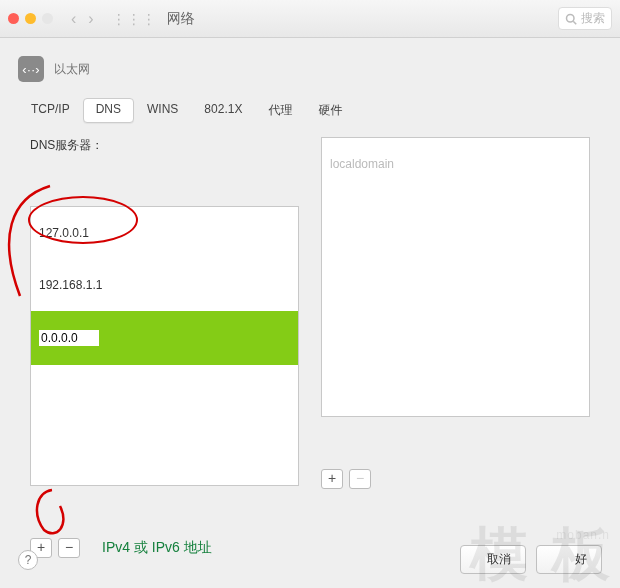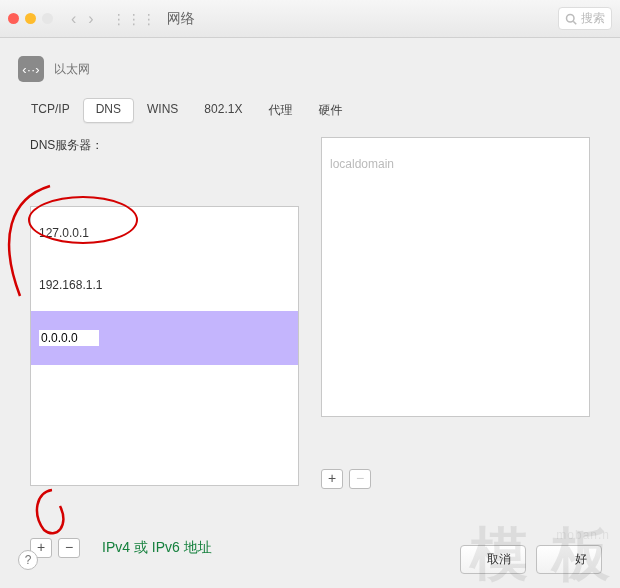--- a/index.html
+++ b/index.html
@@ -26,21 +26,21 @@
 .tabs { display: flex; justify-content: flex-start; gap: 0; margin-bottom: 14px; }
 .tab { font-size: 12px; padding: 3px 12px; color: #444; border: 1px solid transparent; border-radius: 4px; cursor: default; }
 .tab.active { background: #fff; border: 1px solid #ccc; box-shadow: 0 1px 1px rgba(0,0,0,0.05); }
 
 .panels { display: flex; gap: 22px; padding: 0 12px; }
 .panel { flex: 1; display: flex; flex-direction: column; gap: 48px; }
 .panel-label { font-size: 12px; color: #333; margin-bottom: 4px; }
 .listbox { background: #fff; border: 1px solid #c8c8c8; height: 280px; overflow: hidden; font-size: 12px; }
 .listbox .row { padding: 19px 8px; color: #333; }
 .listbox .row.placeholder { color: #bbb; }
-.listbox .row.sel { background: #c4b5fd; color: #fff; }
+.listbox .row.sel { background: #84cc16; color: #fff; }
 .listbox .row.sel input { background: #fff; border: none; outline: none; width: 60px; font-size: 12px; padding: 1px 2px; color: #000; }
 
 .underbar { display: flex; align-items: center; gap: 6px; margin-top: 4px; }
 .sqbtn { width: 22px; height: 20px; background: #fff; border: 1px solid #bbb; border-radius: 3px; font-size: 14px; line-height: 16px; text-align: center; color: #555; cursor: default; }
 .sqbtn.disabled { color: #ccc; }
 .hint { font-size: 14px; color: #15803d; margin-left: 16px; }
 
 .footer { position: absolute; bottom: 14px; left: 18px; right: 18px; display: flex; align-items: center; }
 .help { width: 20px; height: 20px; border: 1px solid #bbb; border-radius: 50%; font-size: 12px; color: #777; display: flex; align-items: center; justify-content: center; background: #fff; }
 .footer-btns { margin-left: auto; display: flex; gap: 10px; }

